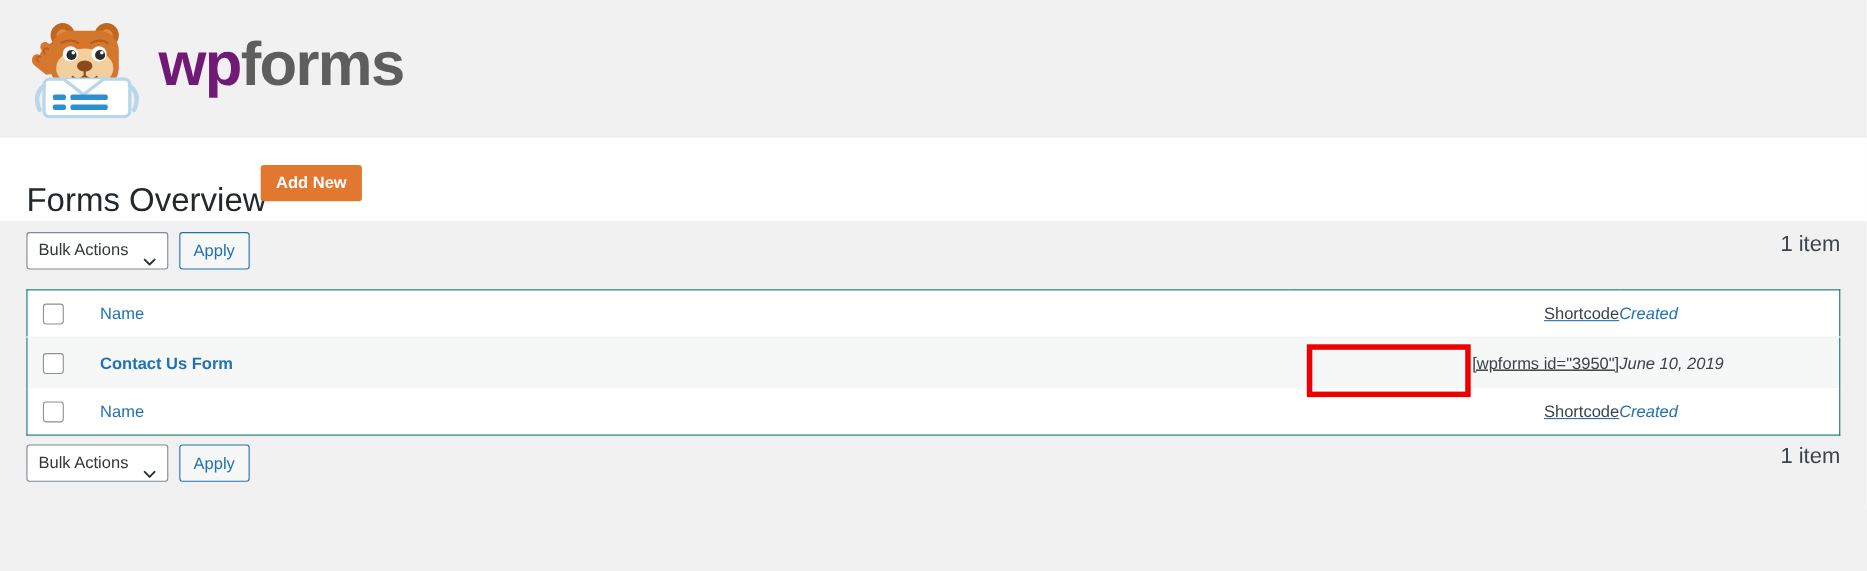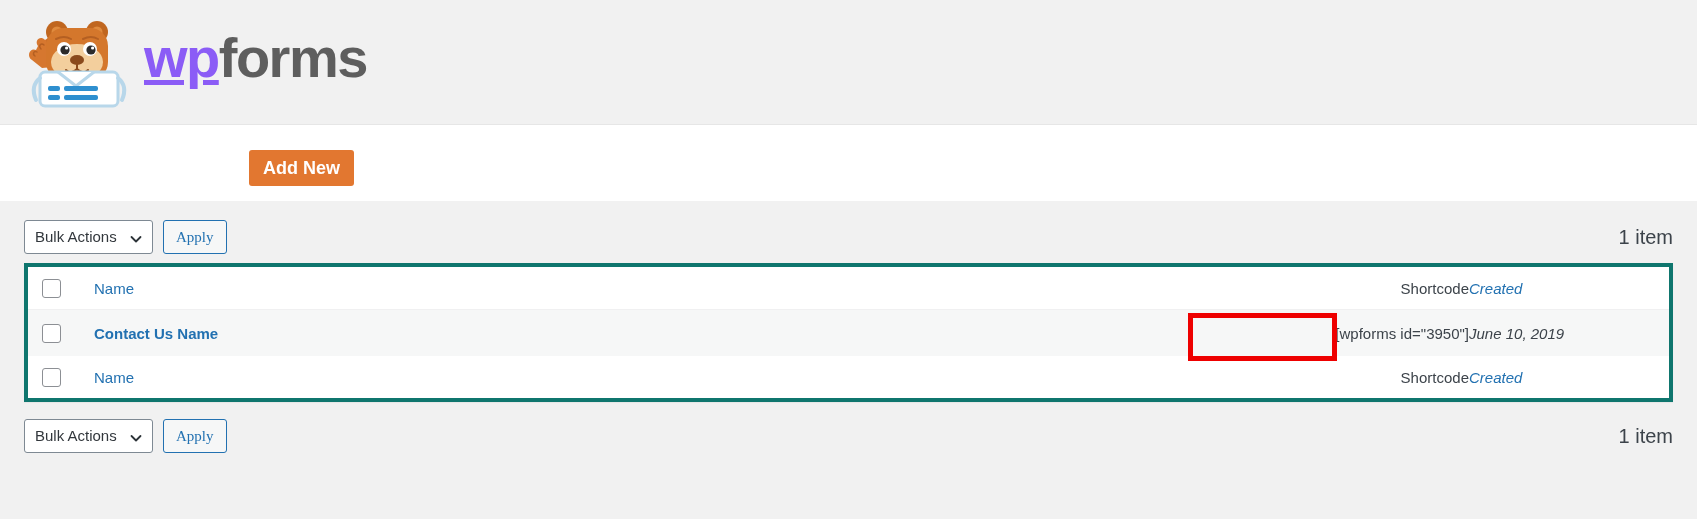--- a/index.html
+++ b/index.html
@@ -35,46 +35,46 @@
     height: 92px;
     position: relative;
   }
   .logo-text {
     font-size: 56px;
     font-weight: 700;
     letter-spacing: -1.5px;
     line-height: 1;
     margin-bottom: 8px;
   }
-  .logo-text .wp { color: #8b5cf6; text-decoration: underline; }
+  .logo-text .wp { color: #701a75; }
   .logo-text .forms { color: #5e5e5e; }
 
   
   .title-band {
     background: #ffffff;
     height: 76px;
     position: relative;
   }
   .page-title {
     position: absolute;
     left: 24px;
     top: 18px;
     font-size: 30px;
     font-weight: 400;
     color: #23282d;
     line-height: 1.3;
     white-space: nowrap;
   }
   .add-new-btn {
     position: absolute;
-    left: 249px;
+    left: 237px;
     top: 25px;
     background: #e27730;
     color: #ffffff;
-    font-size: 18px;
+    font-size: 15px;
     font-weight: 700;
     border: none;
     border-radius: 3px;
     padding: 9px 14px;
     cursor: pointer;
     line-height: 1;
     font-family: inherit;
   }
 
   
@@ -84,21 +84,20 @@
     height: 319px;
     padding: 0;
   }
 
   .tablenav {
     position: relative;
     height: 52px;
     padding-left: 24px;
     padding-right: 24px;
     display: flex;
-    align-items: center;
   }
   .tablenav.top { padding-top: 10px; }
   .tablenav.bottom { padding-top: 8px; }
 
   .bulk-select {
     appearance: none;
     -webkit-appearance: none;
     background: #ffffff;
     border: 1px solid #7e8993;
     border-radius: 3px;
@@ -124,39 +123,39 @@
     height: 12px;
     color: #2c3338;
   }
   .apply-btn {
     margin-left: 10px;
     background: #f6f7f7;
     border: 1px solid #2271b1;
     color: #2271b1;
     border-radius: 3px;
     font-size: 15px;
-    font-family: Liberation Serif, serif;
+    font-family: Liberation Sans, sans-serif;
     height: 34px;
     padding: 0 12px;
     cursor: pointer;
     line-height: 1;
   }
   .item-count {
     margin-left: auto;
     font-size: 20px;
     color: #3c434a;
   }
 
   
   .wp-list-table {
     width: calc(100% - 48px);
     margin: 0 24px;
     border-collapse: collapse;
     background: #ffffff;
-    border: 4px solid #0f766e;
+    border: 1px solid #0f766e;
     box-shadow: 0 1px 1px rgba(0,0,0,0.04);
     table-layout: fixed;
   }
   .wp-list-table th,
   .wp-list-table td {
     text-align: left;
     font-size: 15px;
     vertical-align: middle;
     padding: 0;
   }
@@ -169,21 +168,21 @@
   .wp-list-table tbody td {
     height: 46px;
     border-top: 1px solid #f0f0f1;
     background: #f6f7f7;
   }
   .col-cb { width: 52px; padding-left: 14px !important; }
   .col-name { width: auto; }
   .col-shortcode { width: 300px; text-align: right !important; padding-right: 0 !important; }
   .col-created { width: 200px; font-style: italic; }
 
-  th.col-shortcode, td.col-shortcode { text-align: left; }
+  th.col-shortcode, td.col-shortcode { text-align: left; text-decoration: underline; }
   .shortcode-inner { padding-left: 16px; }
   th.col-shortcode .shortcode-inner { color: #3c434a; }
 
   .cb-box {
     appearance: none;
     -webkit-appearance: none;
     width: 19px;
     height: 19px;
     border: 1px solid #8c8f94;
     border-radius: 3px;
@@ -258,20 +257,21 @@
 
         <path d="M16 62 q-10 8 -4 22" stroke="#b8d7ea" stroke-width="4" fill="none" stroke-linecap="round"></path>
         <path d="M94 62 q10 8 4 22" stroke="#b8d7ea" stroke-width="4" fill="none" stroke-linecap="round"></path>
       </svg>
     </div>
     <div class="logo-text"><span class="wp">wp</span><span class="forms">forms</span></div>
   </div>
 </div>
 
 <div class="title-band">
+  <h1 class="page-title">Forms Overview</h1>
   <button class="add-new-btn">Add New</button>
 </div>
 
 <div class="main-area">
 
   <div class="tablenav top">
     <span class="select-wrap">
       <select class="bulk-select">
         <option>Bulk Actions</option>
       </select>
@@ -301,21 +301,21 @@
           <a class="link">Created</a>
         </th>
       </tr>
     </thead>
     <tbody>
       <tr>
         <td class="col-cb">
           <input type="checkbox" class="cb-box" style="">
         </td>
         <td class="col-name">
-          <a class="row-title">Contact Us Name</a>
+          <a class="row-title">Contact Us Form</a>
         </td>
         <td class="col-shortcode">
           <span class="shortcode-inner plain">[wpforms id="3950"]</span>
         </td>
         <td class="col-created">
           <span class="plain">June 10, 2019</span>
         </td>
       </tr>
     </tbody>
     <tfoot>

